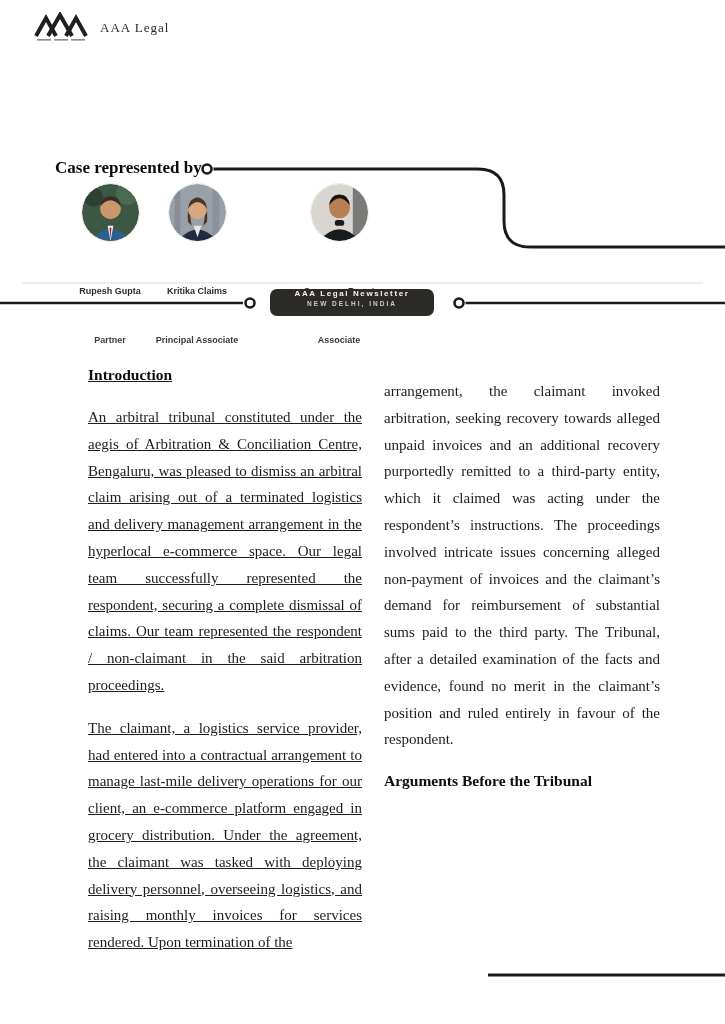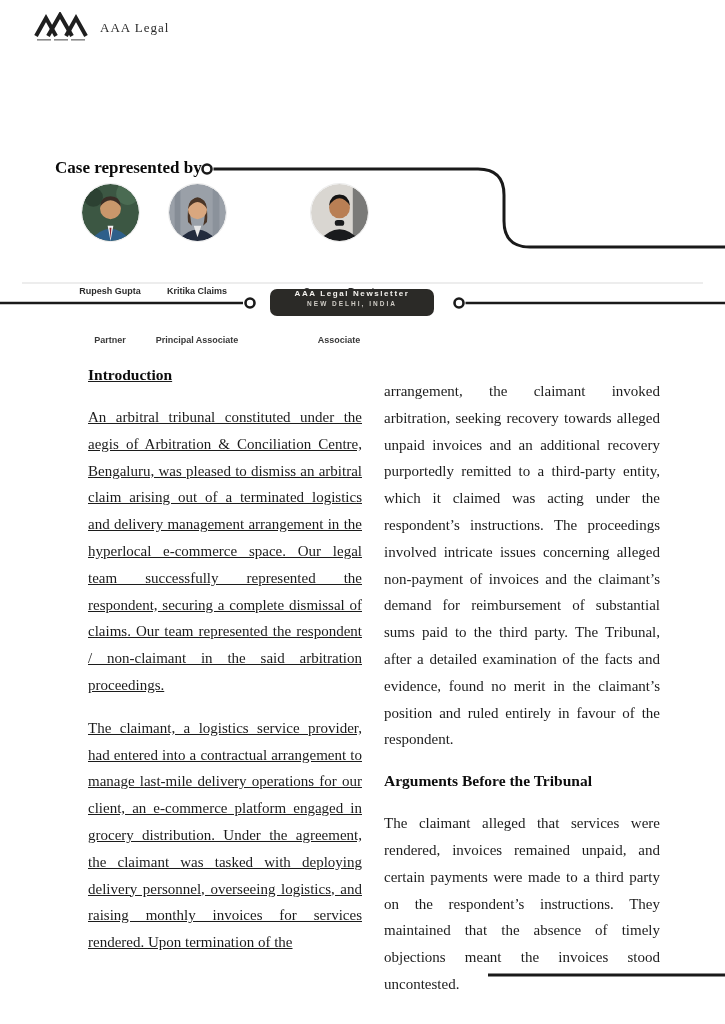--- a/index.html
+++ b/index.html
@@ -179,16 +179,15 @@
 
   <div class="col col-left">
     <h3>Introduction</h3>
     <p>An arbitral tribunal constituted under the aegis of Arbitration &amp; Conciliation Centre, Bengaluru, was pleased to dismiss an arbitral claim arising out of a terminated logistics and delivery management arrangement in the hyperlocal e-commerce space. Our legal team successfully represented the respondent, securing a complete dismissal of claims. Our team represented the respondent / non-claimant in the said arbitration proceedings.</p>
     <p>The claimant, a logistics service provider, had entered into a contractual arrangement to manage last-mile delivery operations for our client, an e-commerce platform engaged in grocery distribution. Under the agreement, the claimant was tasked with deploying delivery personnel, overseeing logistics, and raising monthly invoices for services rendered. Upon termination of the</p>
   </div>
 
   <div class="col col-right">
     <p>arrangement, the claimant invoked arbitration, seeking recovery towards alleged unpaid invoices and an additional recovery purportedly remitted to a third-party entity, which it claimed was acting under the respondent’s instructions. The proceedings involved intricate issues concerning alleged non-payment of invoices and the claimant’s demand for reimbursement of substantial sums paid to the third party. The Tribunal, after a detailed examination of the facts and evidence, found no merit in the claimant’s position and ruled entirely in favour of the respondent.</p>
     <h3 class="mid-head">Arguments Before the Tribunal</h3>
-    <p>The claimant alleged that services were rendered, invoices remained unpaid, and certain payments were made to a third party on the respondent’s instructions. They maintained that the absence of timely objections meant the invoices stood uncontested.</p>
   </div>
 
 </div>
 
 </body></html>

